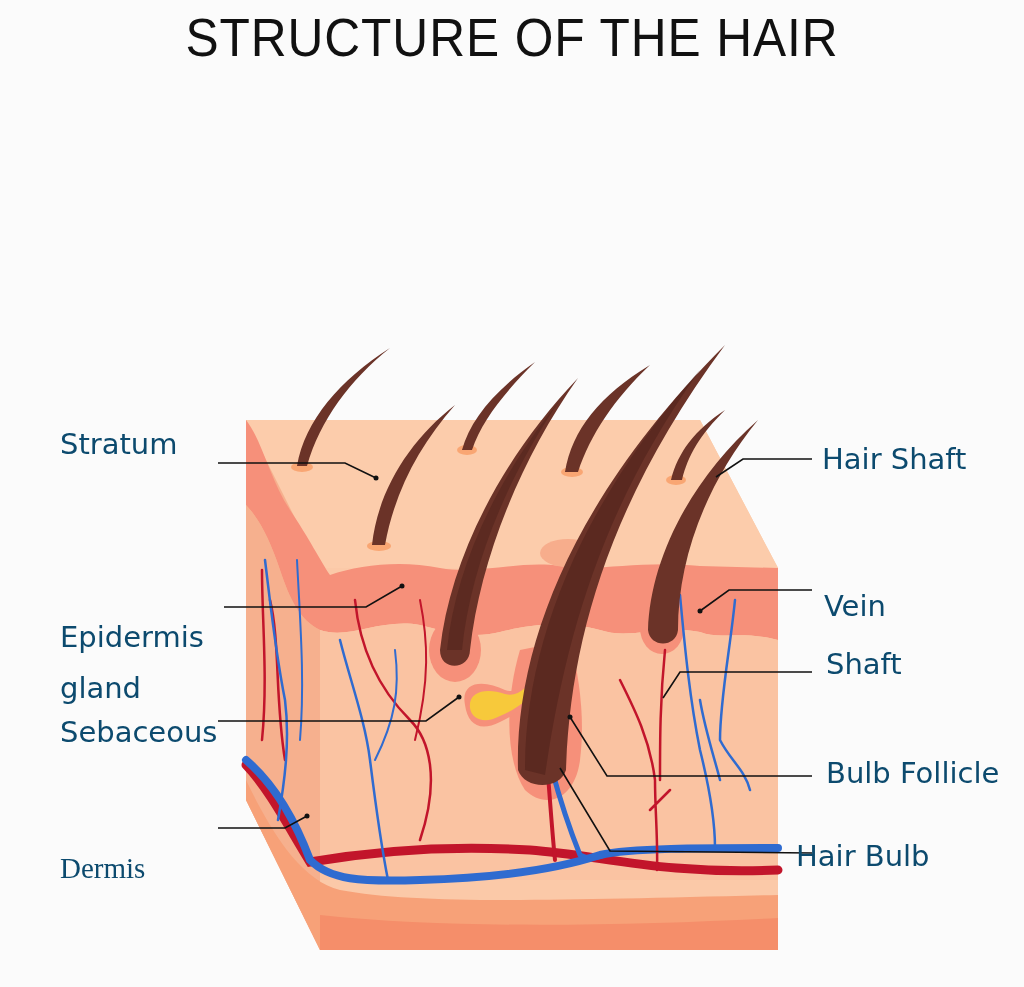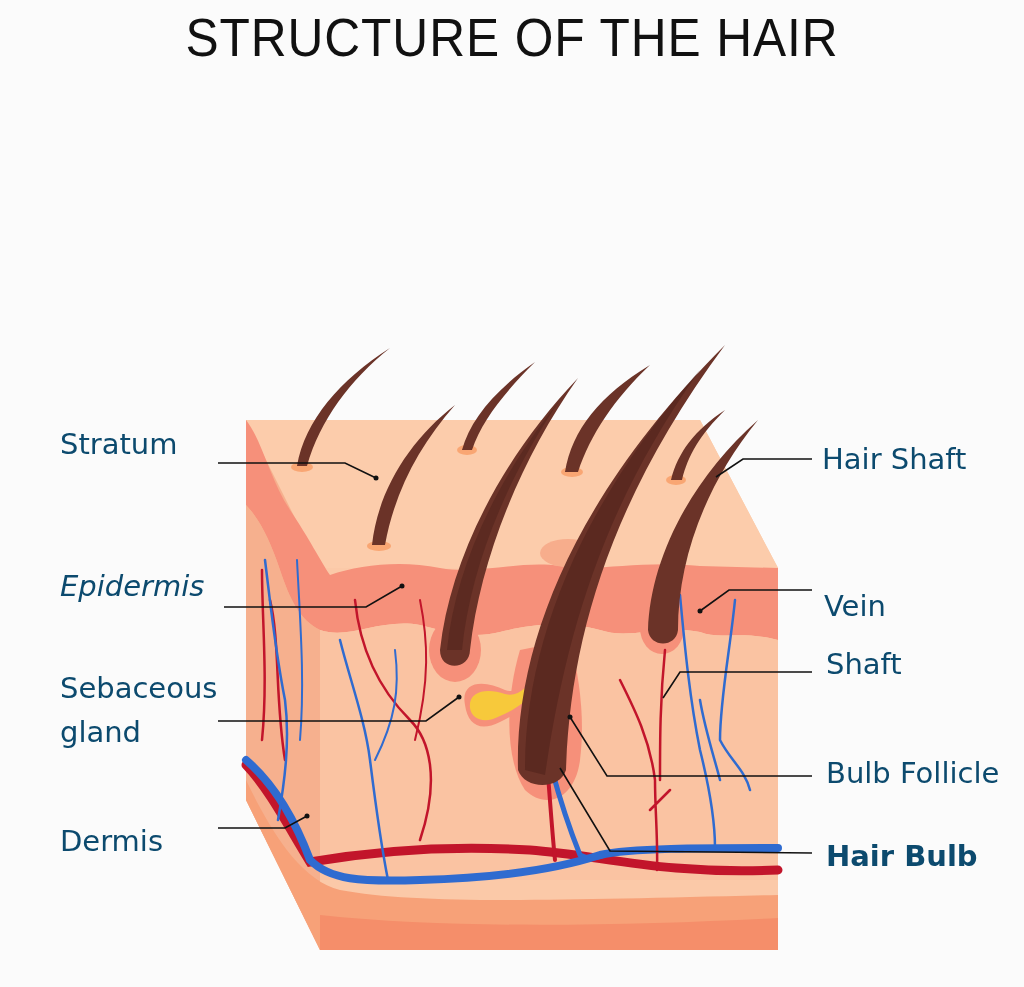--- a/index.html
+++ b/index.html
@@ -130,24 +130,24 @@
     <circle cx="459" cy="697" r="2.5"></circle>
     <circle cx="307" cy="816" r="2.5"></circle>
     <circle cx="700" cy="611" r="2.5"></circle>
     <circle cx="570" cy="717" r="2.5"></circle>
   </g>
 </svg>
 
 <div class="label" style="left:60px; top:422px;">
   <div>Stratum</div>
 </div>
-<div class="label" style="left:60px; top:564px;font-style:italic;">Epidermis</div>
+<div class="label" style="left:60px; top:615px;">Epidermis</div>
 <div class="label" style="left:60px; top:666px;">
+  <div>gland</div>
   <div>Sebaceous</div>
-  <div>gland</div>
 </div>
-<div class="label" style="left:60px; top:819px;">Dermis</div>
+<div class="label" style="left:60px; top:846px;font-family:Liberation Serif, serif;">Dermis</div>
 
 <div class="label" style="left:822px; top:437px;text-align:right;">Hair Shaft</div>
 <div class="label" style="left:824px; top:584px;">Vein</div>
 <div class="label" style="left:826px; top:642px;">Shaft</div>
 <div class="label" style="left:826px; top:751px;">Bulb Follicle</div>
-<div class="label" style="left:826px; top:834px;font-weight:bold;">Hair Bulb</div>
+<div class="label" style="left:796px; top:834px;">Hair Bulb</div>
 
 </body></html>

